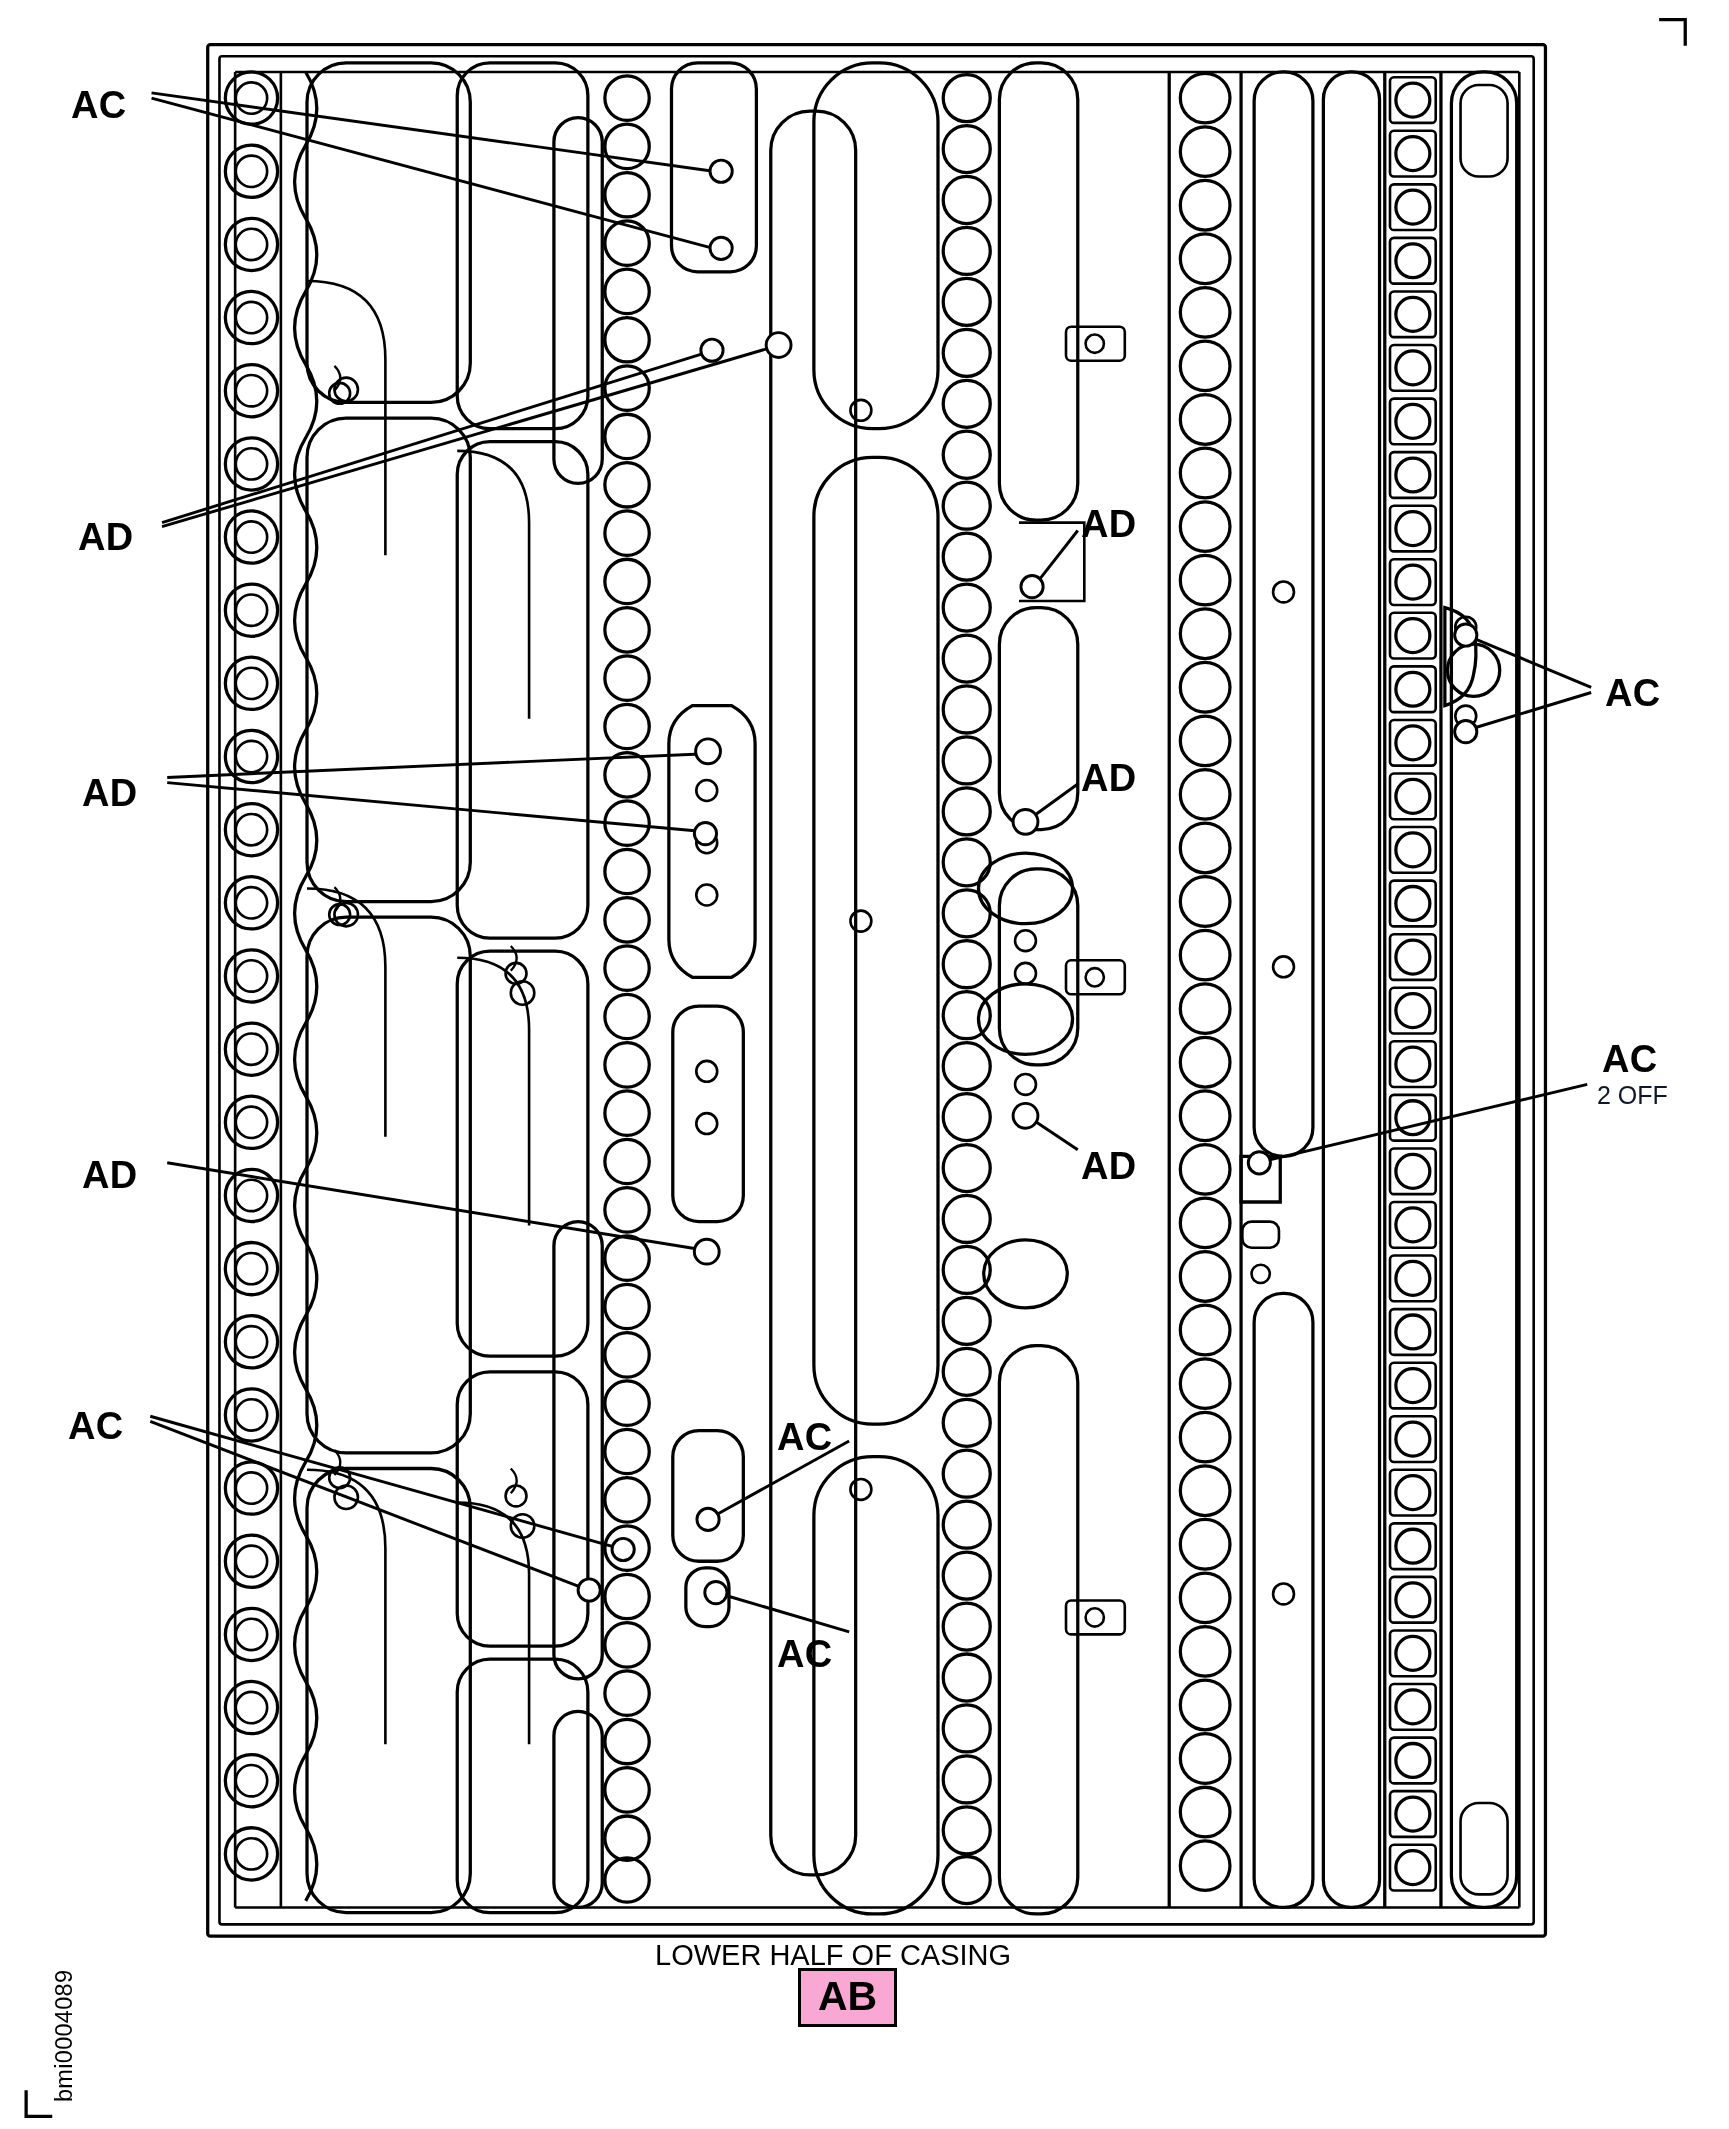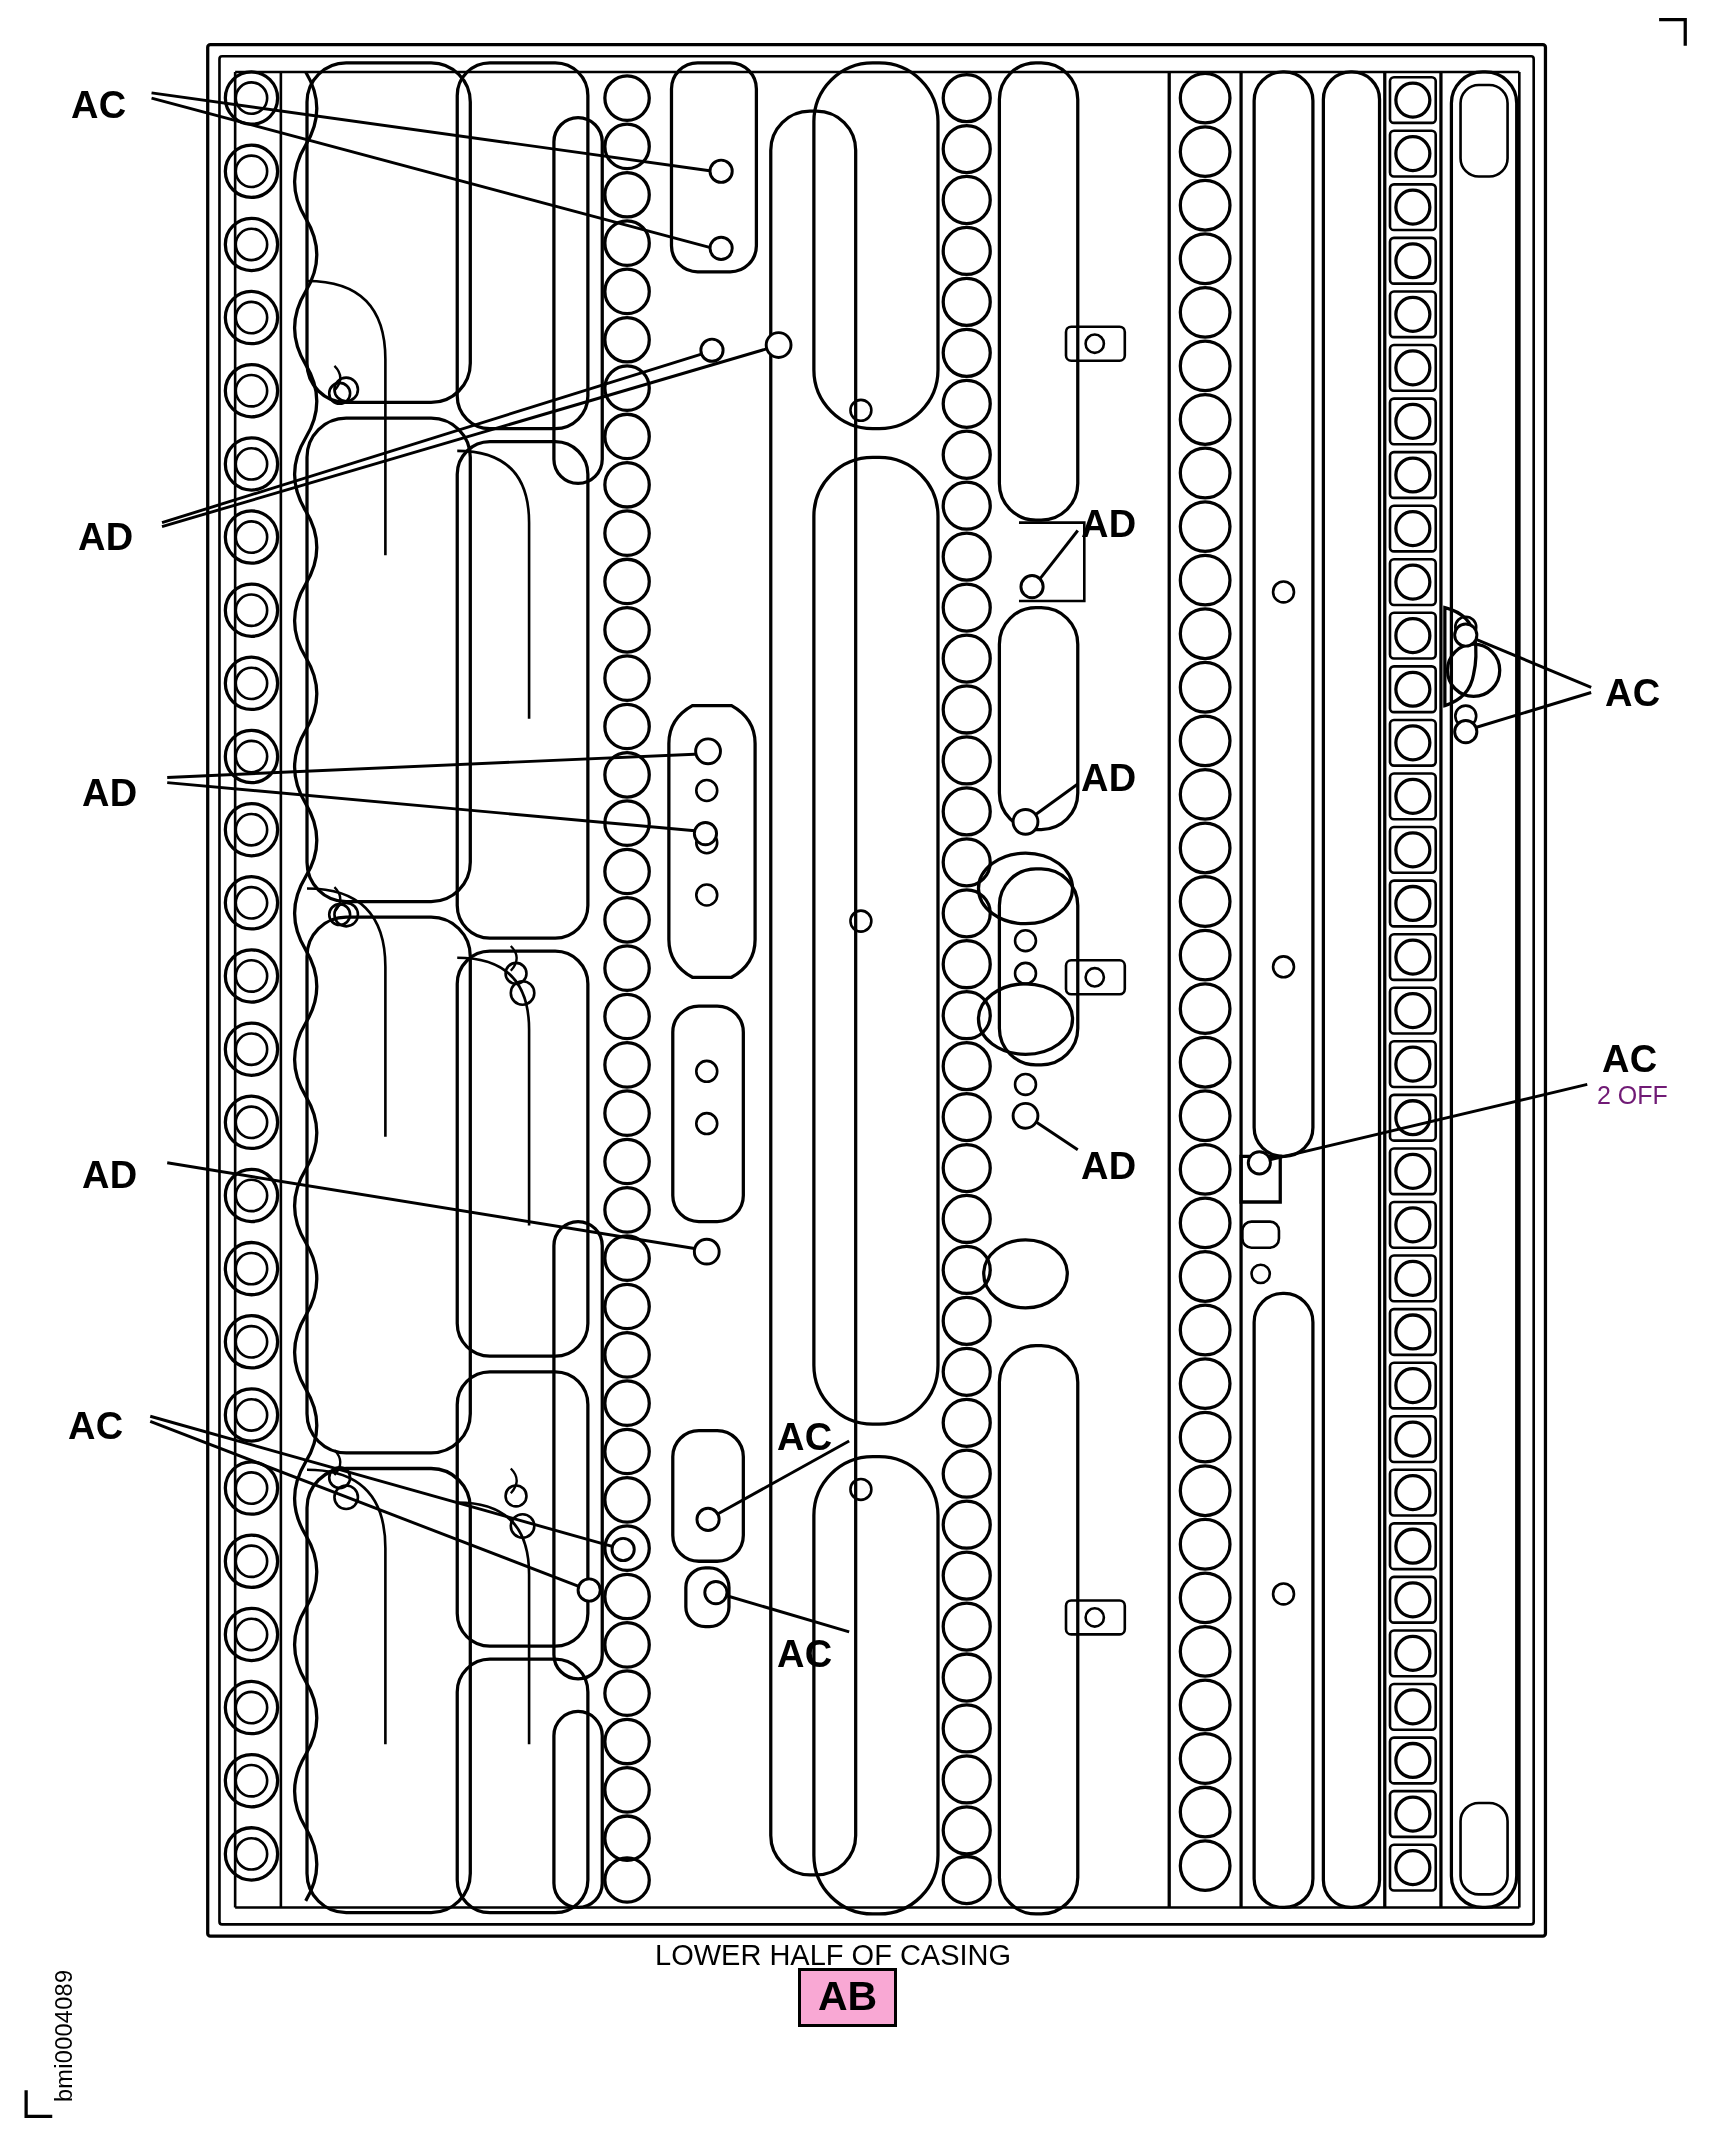--- a/index.html
+++ b/index.html
@@ -30,21 +30,21 @@
     position: absolute;
     font-weight: bold;
     font-size: 38px;
     color: #000;
     letter-spacing: 0.3px;
     white-space: nowrap;
   }
   .sub {
     position: absolute;
     font-size: 25px;
-    color: #701a75;
+    color: #0f172a;
     white-space: nowrap;
   }
   .caption {
     position: absolute;
     font-size: 29px;
     color: #000;
     white-space: nowrap;
   }
   .boxlabel {
     position: absolute;

